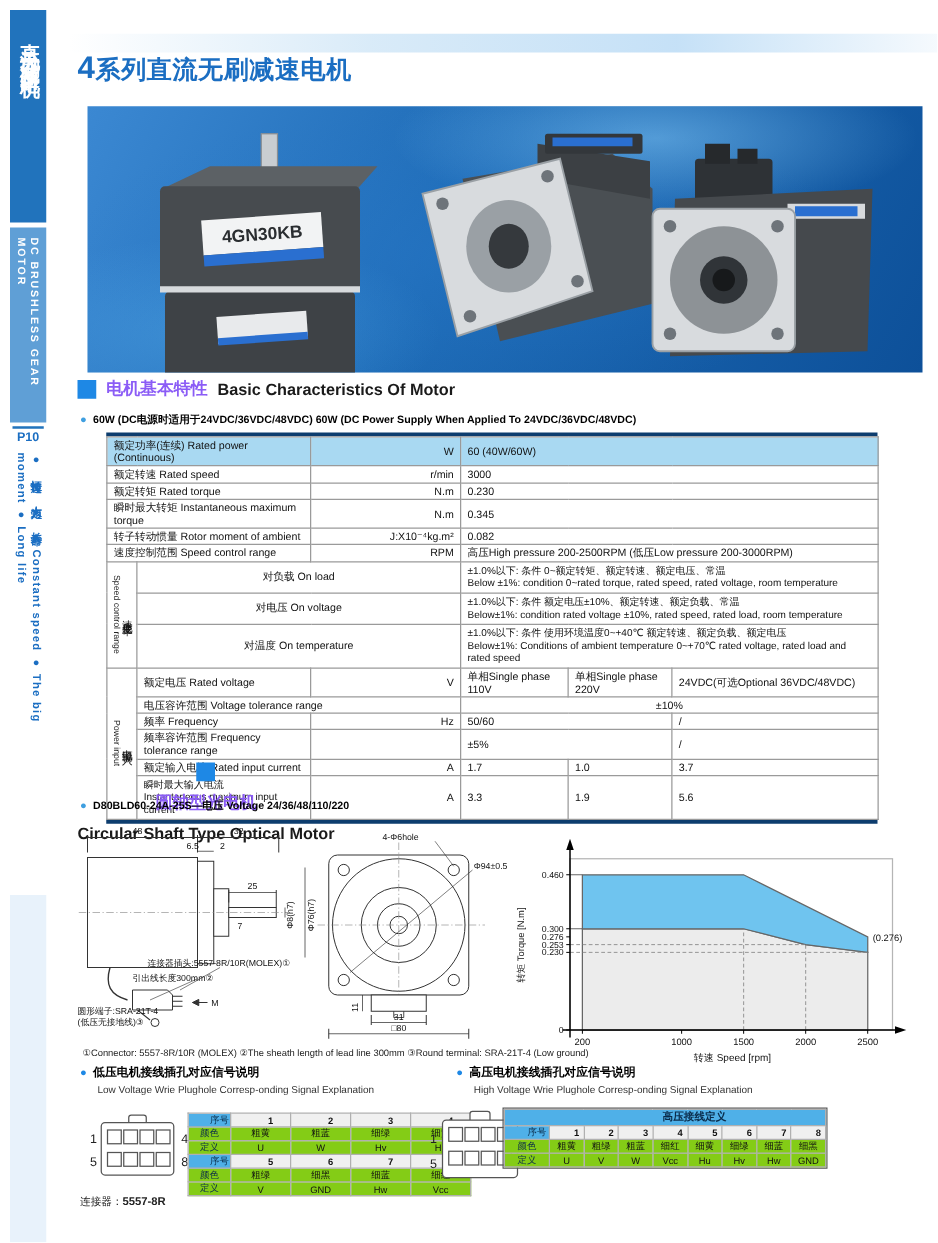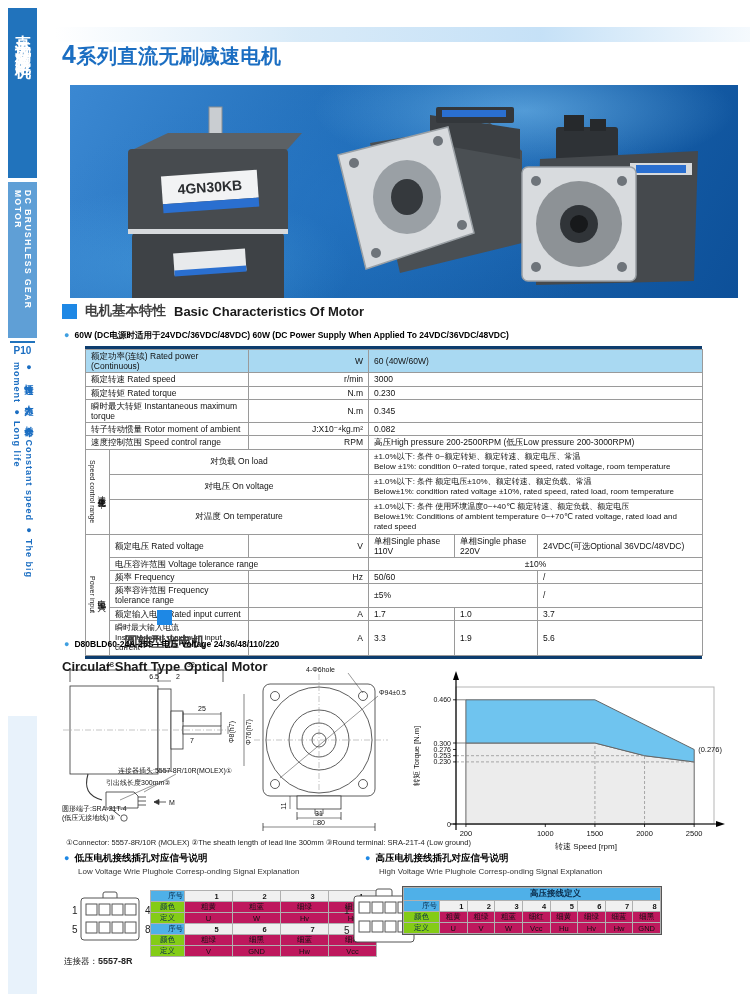--- a/index.html
+++ b/index.html
@@ -36,21 +36,21 @@
   .banner { position:absolute; left:70px; top:85px; width:668px; height:213px;
     background:
       radial-gradient(ellipse 300px 90px at 68% 12%, rgba(140,210,255,.5), rgba(140,210,255,0) 70%),
       radial-gradient(ellipse 260px 110px at 15% 85%, rgba(90,180,240,.35), rgba(90,180,240,0) 70%),
       radial-gradient(ellipse 420px 160px at 45% 55%, rgba(40,120,200,.5), rgba(40,120,200,0) 75%),
       linear-gradient(118deg,#3b88d2 0%, #1d6ab5 45%, #0d5099 100%); }
   .banner svg { position:absolute; left:0; top:0; }
   
   .sec-h { position:absolute; display:flex; align-items:center; gap:8px; }
   .sec-h .sq { width:15px; height:15px; background:#1e88e5; }
-  .sec-h .cn { font-size:13.5px; font-weight:bold; color:#404040; }
+  .sec-h .cn { font-size:13.5px; font-weight:bold; color:#8b5cf6; }
   .sec-h .en { font-size:13px; font-weight:bold; color:#1a1a1a; }
   .bullet-line { position:absolute; font-size:8.5px; font-weight:600; color:#000; }
   .bullet-line .dot { color:#3f9fe0; font-size:9px; margin-right:5px; }
   
   .spec-wrap { position:absolute; left:85px; top:346px; width:617px;
     border-top:3px solid #0d3d6e; border-bottom:3px solid #0d3d6e; }
   table.spec { border-collapse:collapse; width:617px; table-layout:fixed;
     font-size:8.5px; color:#111; }
   table.spec td { border:1px solid #9a9a9a; padding:1px 5px; height:13px;
     line-height:1.2; background:#fff; vertical-align:middle; }
@@ -71,21 +71,21 @@
   svg text { font-family:"Liberation Sans","DejaVu Sans",sans-serif; }
   .notes { position:absolute; left:66px; top:838px; font-size:7.5px; color:#222; }
   
   .conn-h { position:absolute; }
   .conn-h .l1 { font-size:9.5px; font-weight:bold; color:#000; }
   .conn-h .l1 .dot { color:#1e88e5; font-size:9px; margin-right:5px; }
   .conn-h .l2 { font-size:8px; color:#333; margin-left:14px; margin-top:2px; }
   .lv-cap { position:absolute; left:64px; top:956px; font-size:8.5px; color:#222; }
   .lv-cap b { font-size:9px; }
   table.pin { border-collapse:collapse; table-layout:fixed; font-size:7.5px; color:#111; }
-  table.pin td { border:1px solid #b0b0b0; text-align:center; height:11px; background:#be185d; padding:0 1px; }
+  table.pin td { border:1px solid #b0b0b0; text-align:center; height:11px; background:#84cc16; padding:0 1px; }
   table.pin td.hd { background:#84cc16; color:#0a2b4a; }
   table.pin tr.num td { background:#f0f0f0; font-weight:bold;padding-left:17px; }
   table.pin tr.num td.hd { background:#4fb0e8; font-weight:normal; }
   .lv-table { position:absolute; left:150px; top:890px; }
   .lv-table table { width:227px; }
   .hv-table { position:absolute; left:402px; top:886px; border:1.5px solid #555; }
   .hv-table table { width:258px; }
   .hv-table td.title-row { background:#4fb0e8; font-weight:bold; font-size:8.5px; color:#0a2b4a; height:13px;padding-left:48px; }
 </style>
 </head>

